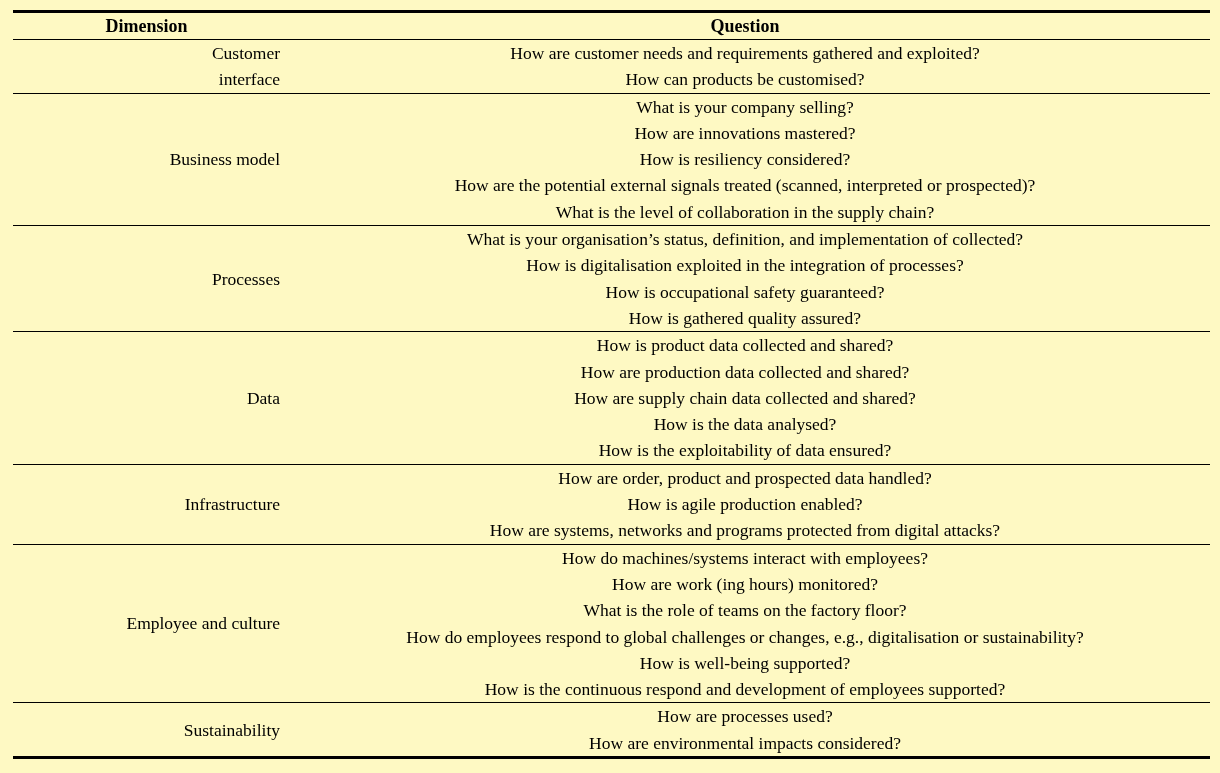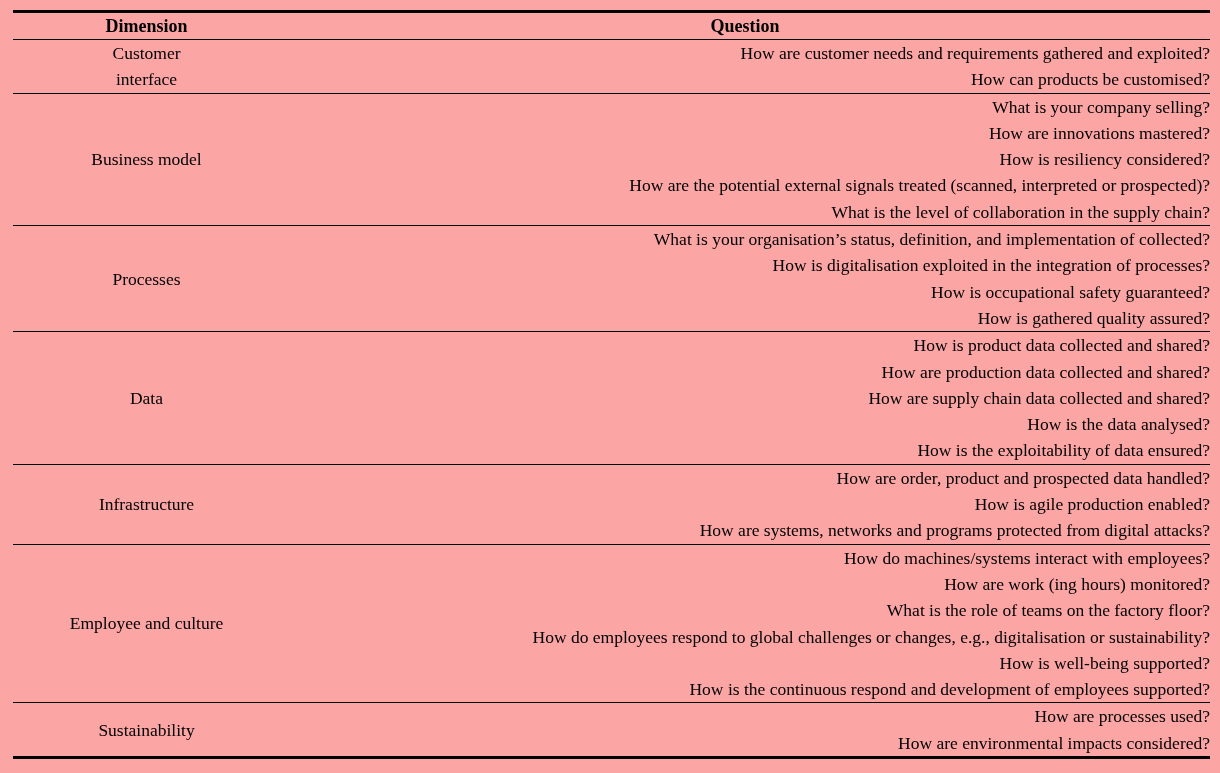--- a/index.html
+++ b/index.html
@@ -5,21 +5,21 @@
   html, body {
     margin: 0;
     padding: 0;
     background: #ffffff;
   }
   .page {
     width: 1220px;
     height: 773px;
     box-sizing: border-box;
     padding: 10px 10px 0 13px;
-    background: #fca5a5;
+    background: #fef9c3;
     font-family: "Liberation Serif", "DejaVu Serif", serif;
     color: #000000;
   }
   table.qtable {
     border-collapse: collapse;
     width: 1197px;
     border-top: 3px solid #000;
     border-bottom: 3px solid #000;
   }
   .qtable th {
@@ -41,23 +41,24 @@
     line-height: 26.3px;
     text-align: center;
     vertical-align: middle;
     padding: 0;
   }
   th.dim-col, td.dim-cell {
     width: 267px;
   }
   td.dim-cell {
     white-space: pre-line;
+    text-align: right;
   }
   .question-line {
-    text-align: right;
+    text-align: center;
   }
 </style>
 </head>
 <body>
 
 <div class="page">
   <table class="qtable">
     <thead>
       <tr>
         <th class="dim-col">Dimension</th>

